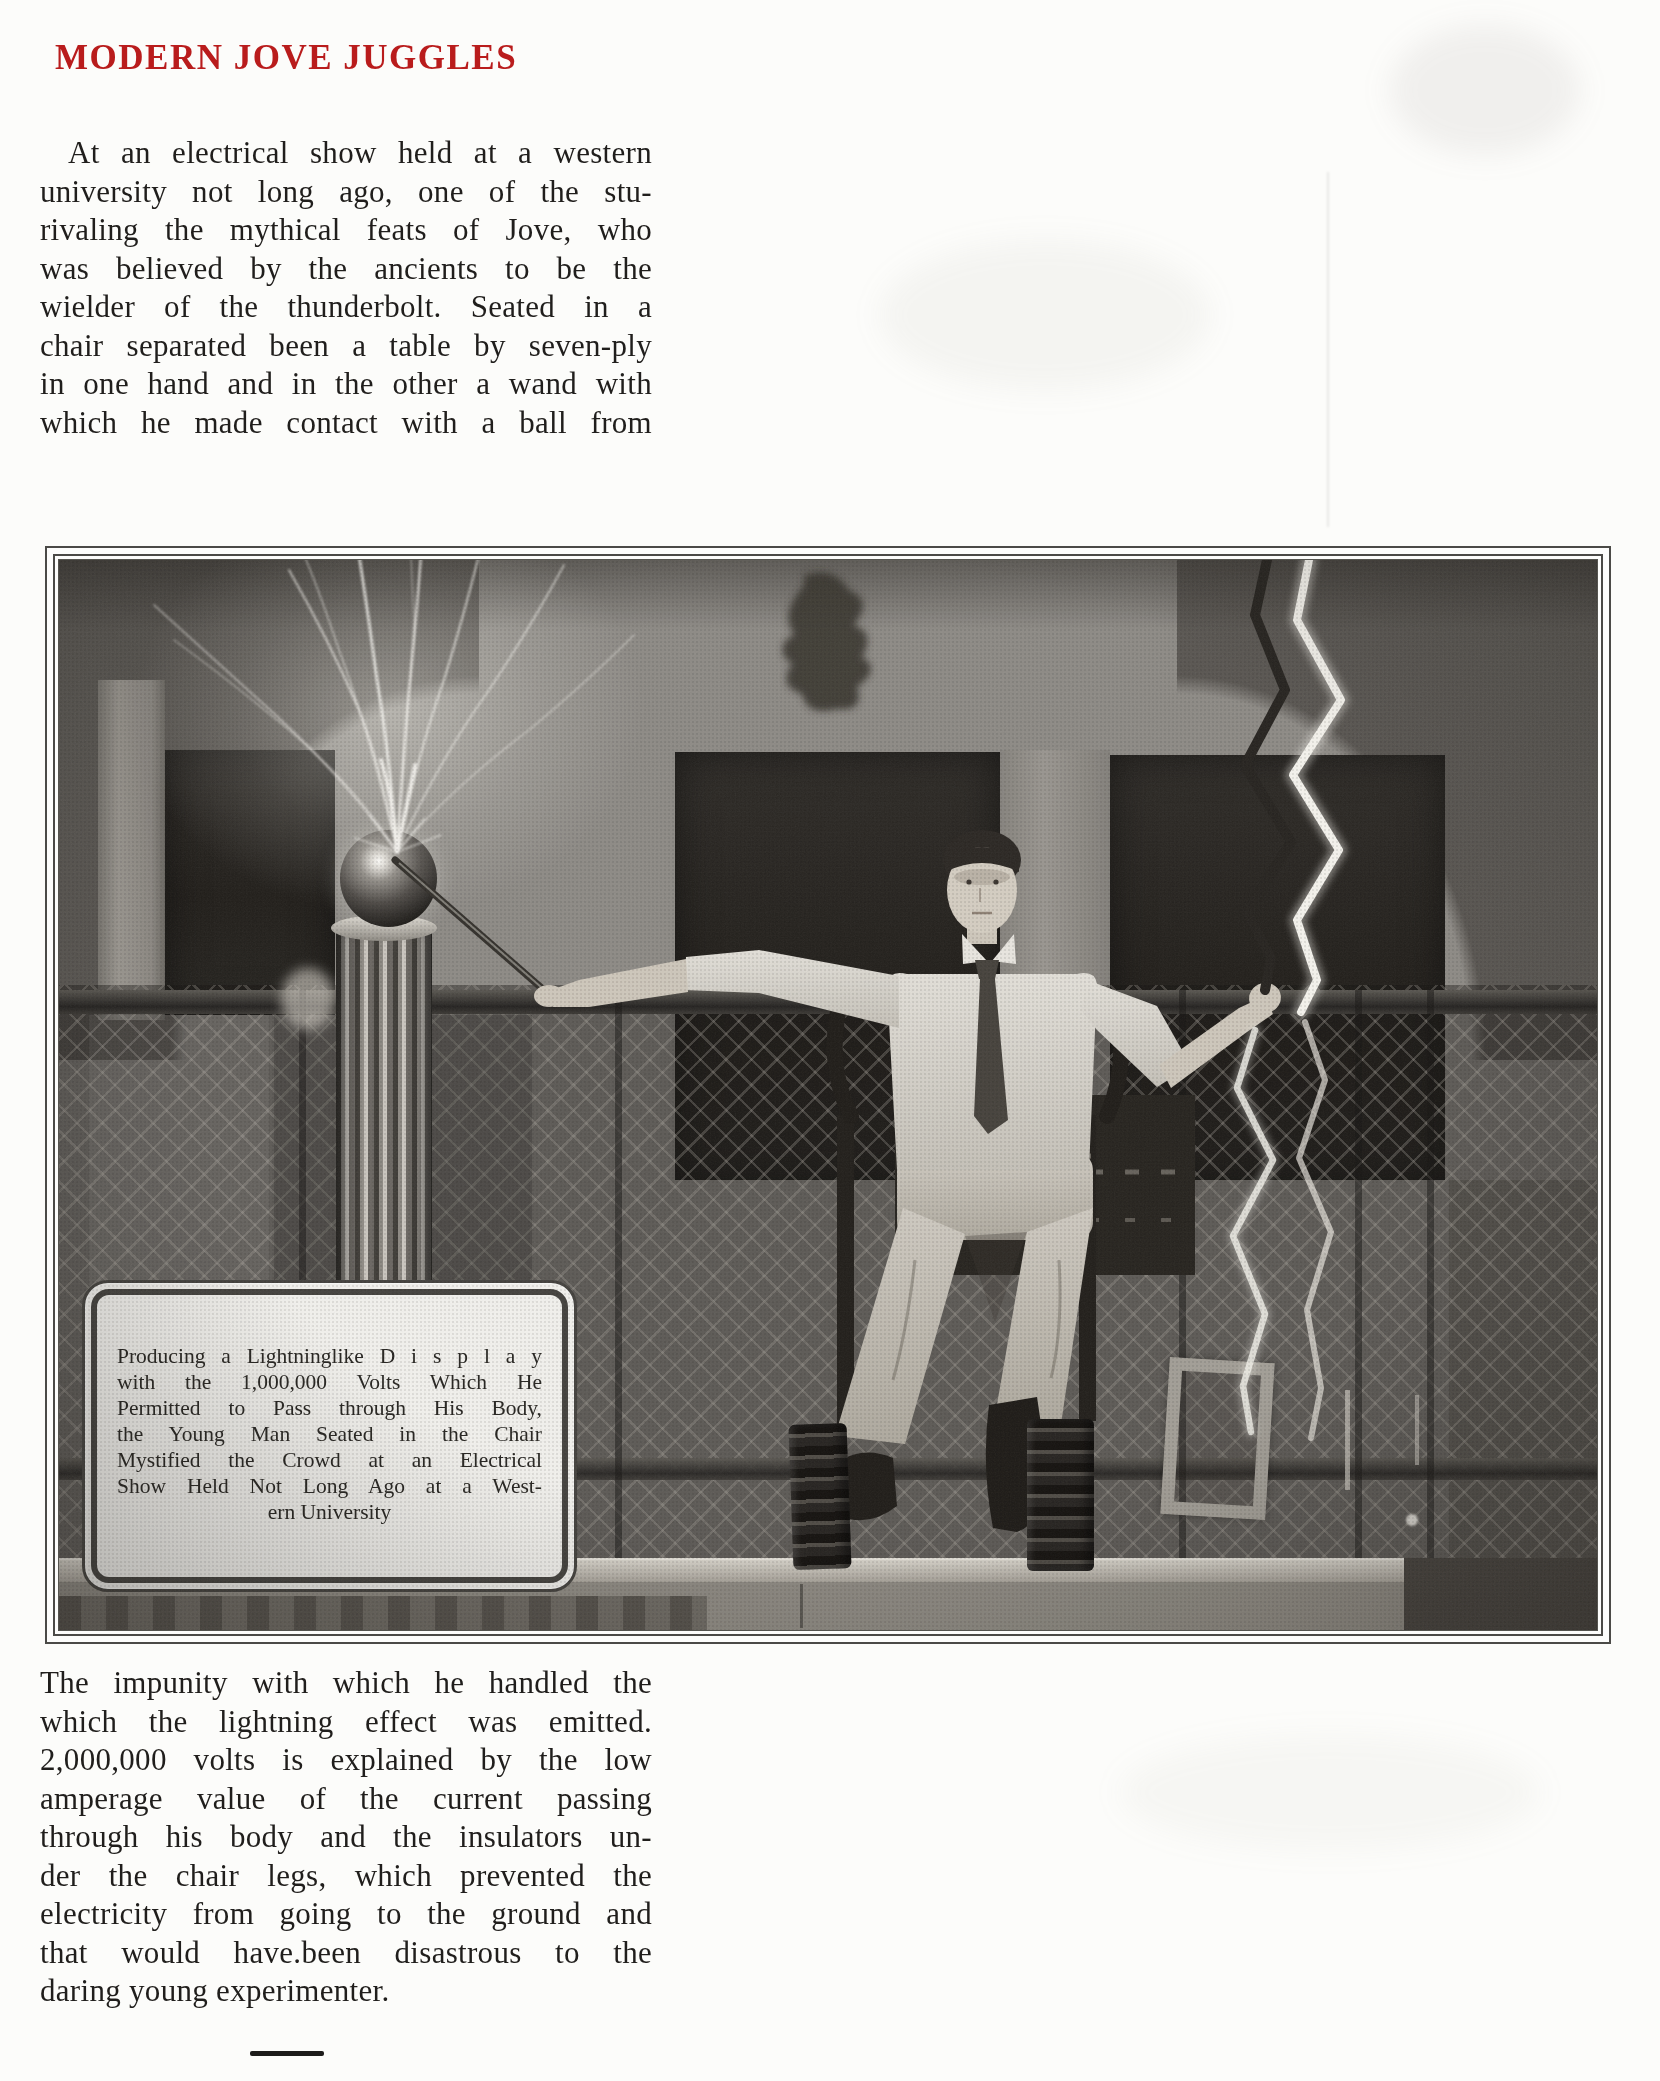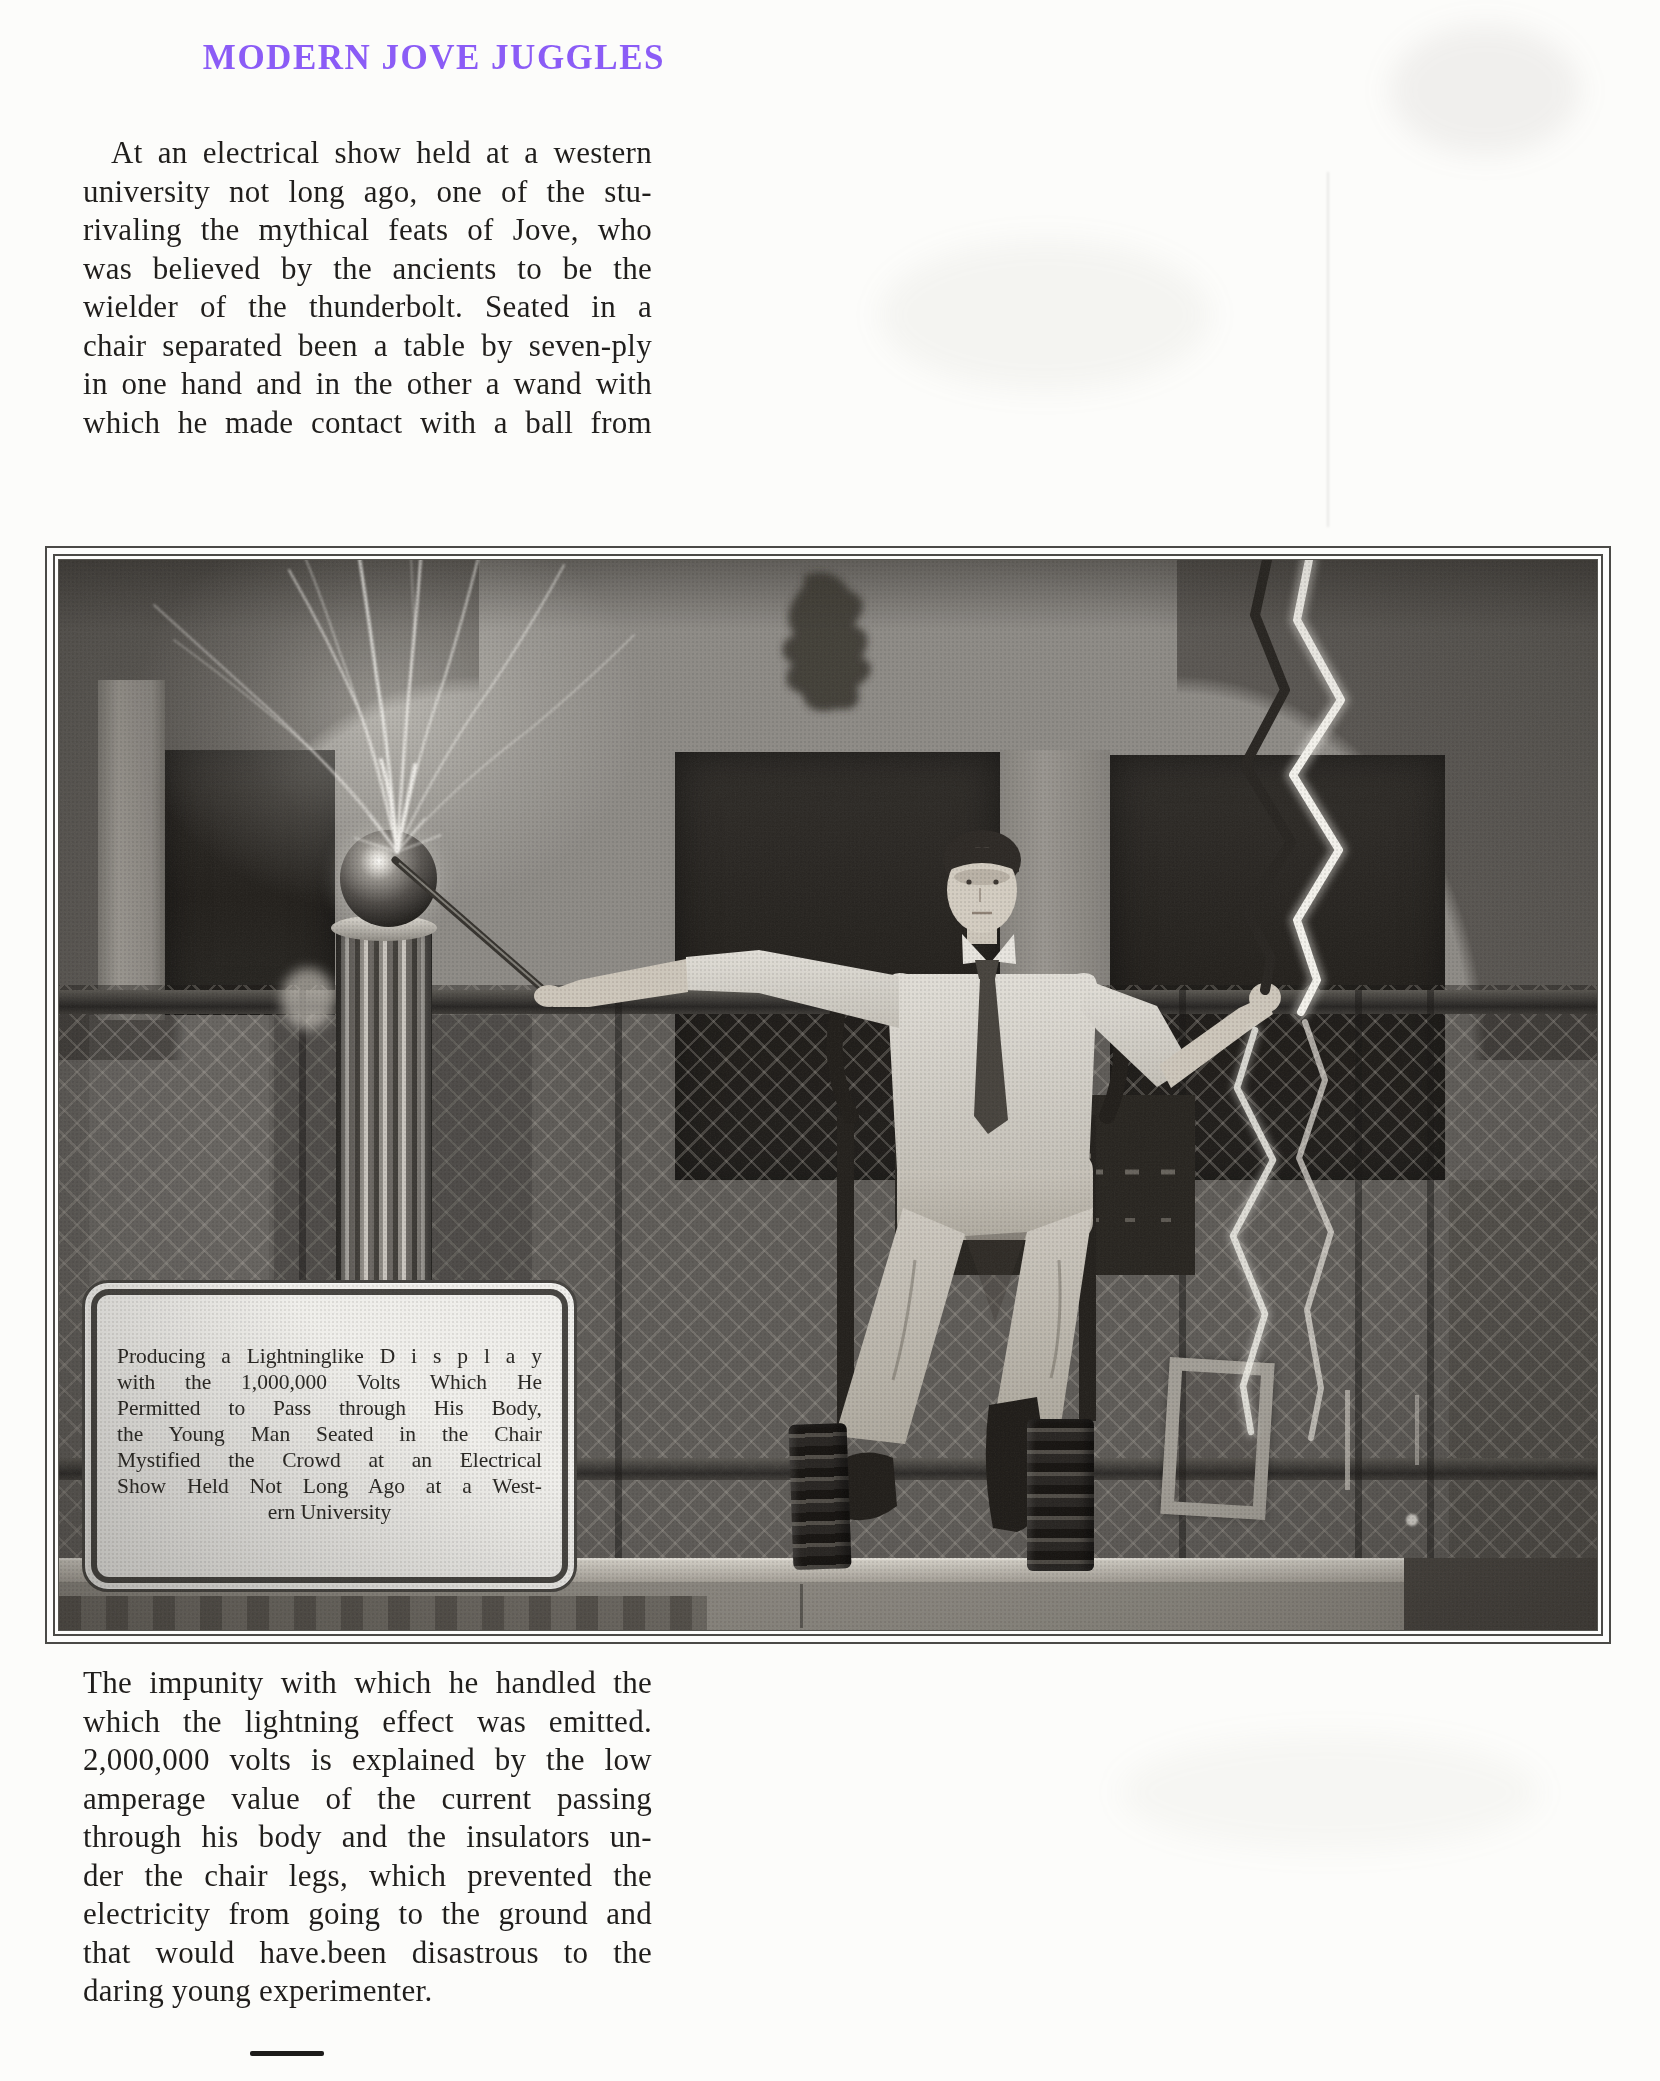--- a/index.html
+++ b/index.html
@@ -1,25 +1,25 @@
 <!DOCTYPE html>
 <html><head>
 <meta charset="utf-8">
 <style>
   html,body{margin:0;padding:0;background:#e8e8e6;}
   *{box-sizing:border-box;}
   .page{position:relative;width:1660px;height:2081px;background:#fcfcfa;overflow:hidden;
         font-family:"Liberation Serif","DejaVu Serif",serif;color:#1b1a18;}
 
   
-  .headline{position:absolute;left:55px;top:34px;width:610px;text-align:right;
-            font-weight:700;font-size:35px;line-height:47px;letter-spacing:1.5px;color:#8b5cf6;}
+  .headline{position:absolute;left:55px;top:34px;width:610px;text-align:left;
+            font-weight:700;font-size:35px;line-height:47px;letter-spacing:1.5px;color:#b91c1c;}
   .para{position:absolute;left:40px;width:612px;font-size:31px;letter-spacing:.3px;color:#201e1c;}
   .p1{top:134px;} .p2{top:1664px;}
-  .jline{height:38.5px;line-height:38.5px;text-align:justify;text-align-last:justify;white-space:normal;overflow:visible;margin-left:43px;}
+  .jline{height:38.5px;line-height:38.5px;text-align:justify;text-align-last:justify;white-space:normal;overflow:visible;}
   .jline.indent{padding-left:28px;}
   .jline.last{text-align:right;text-align-last:left;}
   .end-rule{position:absolute;left:250px;top:2051px;width:74px;height:5px;background:#1d1c1a;border-radius:2px;}
 
   
   .smudge{position:absolute;border-radius:50%;filter:blur(14px);}
   .sm1{left:880px;top:240px;width:330px;height:150px;background:rgba(140,135,128,.07);}
   .sm2{left:1390px;top:25px;width:190px;height:130px;background:rgba(120,115,110,.09);}
   .sm3{left:1120px;top:1735px;width:420px;height:115px;background:rgba(150,145,138,.06);}
   .sm4{left:1190px;top:1385px;width:240px;height:75px;background:rgba(140,135,128,.05);}

